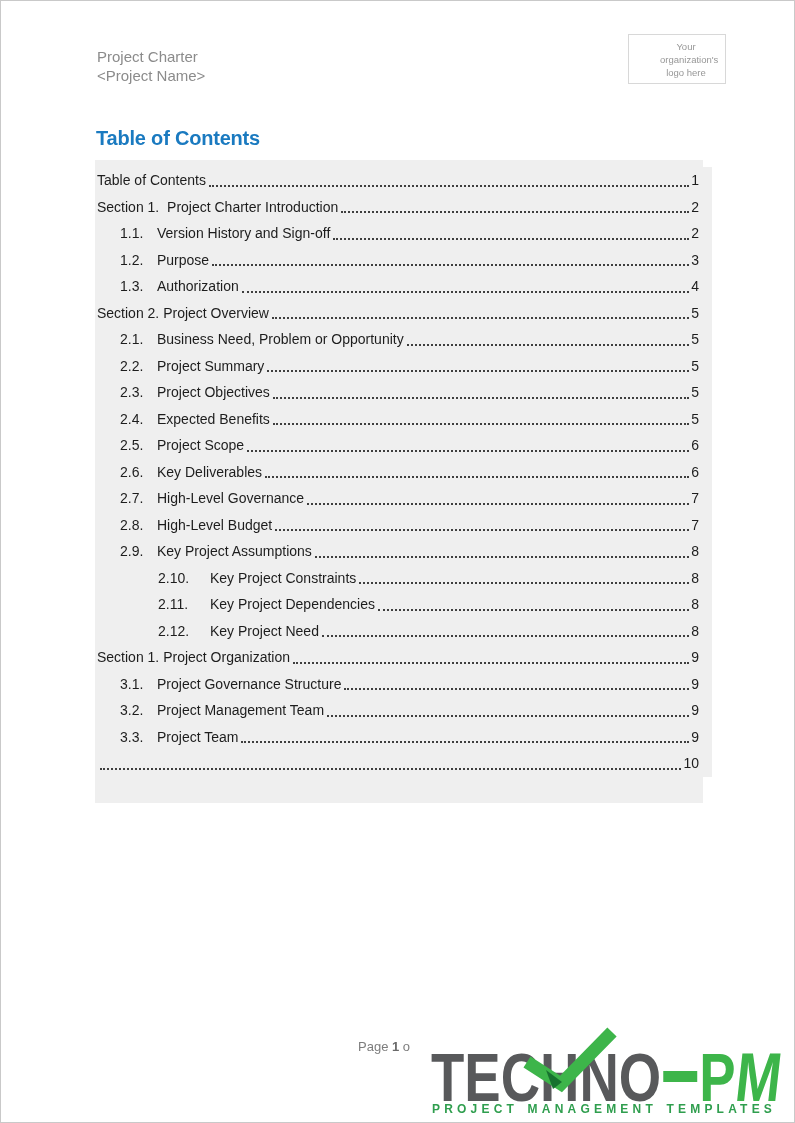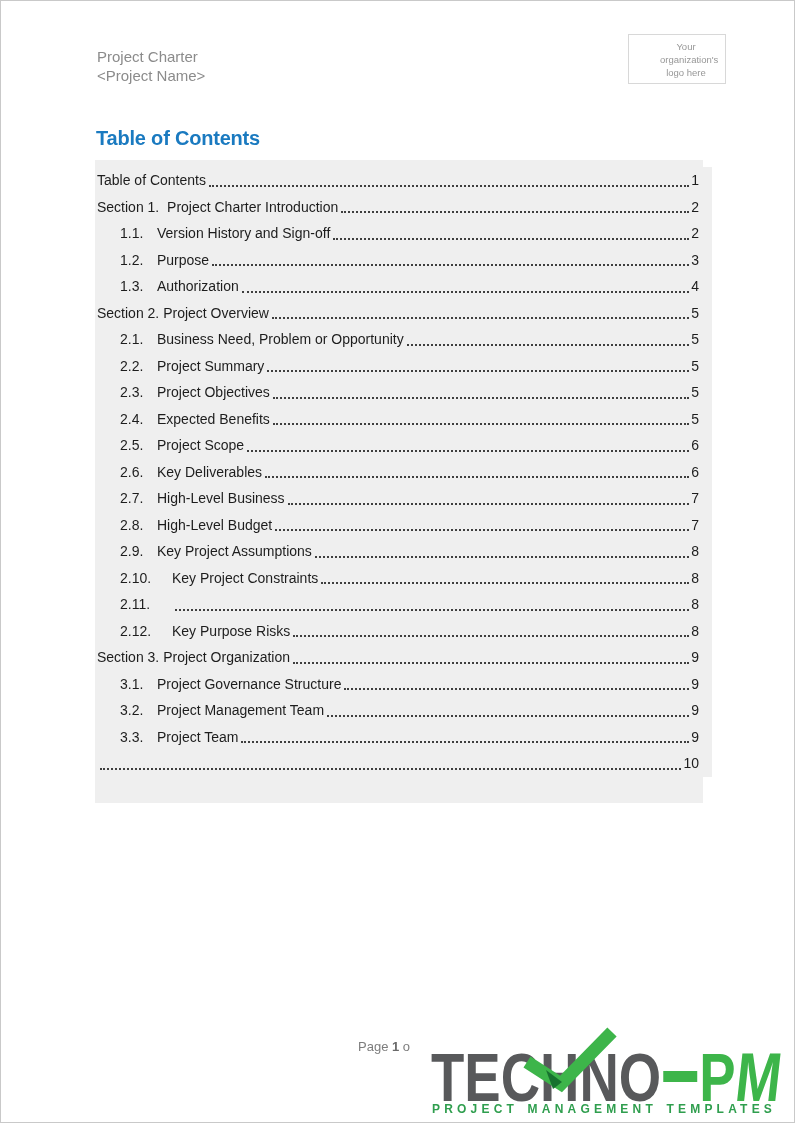--- a/index.html
+++ b/index.html
@@ -34,21 +34,21 @@
     padding:7px 0 26px 2px;
   }
   .toc-row{
     display:flex;align-items:baseline;
     height:26.5px;line-height:26.5px;
     background:#efefef;margin-right:-9px;padding-right:13px;
     font-size:14px;color:#1d1d1d;cursor:pointer;
   }
   .toc-row.lvl2{padding-left:23px;}
   .toc-num{flex:0 0 37px;}
-  .toc-row.wide .toc-num{flex-basis:52px;}
+  .toc-row.wide .toc-num{flex-basis:52px;margin-left:38px;}
   .toc-label{white-space:pre;}
   .toc-leader{flex:1 1 auto;position:relative;align-self:stretch;min-width:12px;}
   .toc-leader::after{
     content:"";position:absolute;left:3px;right:2px;bottom:7px;
     border-bottom:2px dotted #3e3e3e;
   }
   .toc-page{flex:0 0 auto;}
   
   .footer{
     position:absolute;left:358px;top:1039px;z-index:1;
@@ -175,21 +175,21 @@
 
   <div class="toc-row lvl2">
     <span class="toc-num">2.6.</span>
     <span class="toc-label">Key Deliverables</span>
     <span class="toc-leader"></span>
     <span class="toc-page">6</span>
   </div>
 
   <div class="toc-row lvl2">
     <span class="toc-num">2.7.</span>
-    <span class="toc-label">High-Level Business</span>
+    <span class="toc-label">High-Level Governance</span>
     <span class="toc-leader"></span>
     <span class="toc-page">7</span>
   </div>
 
   <div class="toc-row lvl2">
     <span class="toc-num">2.8.</span>
     <span class="toc-label">High-Level Budget</span>
     <span class="toc-leader"></span>
     <span class="toc-page">7</span>
   </div>
@@ -203,34 +203,35 @@
 
   <div class="toc-row lvl2 wide">
     <span class="toc-num">2.10.</span>
     <span class="toc-label">Key Project Constraints</span>
     <span class="toc-leader"></span>
     <span class="toc-page">8</span>
   </div>
 
   <div class="toc-row lvl2 wide">
     <span class="toc-num">2.11.</span>
+    <span class="toc-label">Key Project Dependencies</span>
     <span class="toc-leader"></span>
     <span class="toc-page">8</span>
   </div>
 
   <div class="toc-row lvl2 wide">
     <span class="toc-num">2.12.</span>
-    <span class="toc-label">Key Purpose Risks</span>
-    <span class="toc-leader"></span>
-    <span class="toc-page">8</span>
-  </div>
-
-  <div class="toc-row lvl1">
-
-    <span class="toc-label">Section 3. Project Organization</span>
+    <span class="toc-label">Key Project Need</span>
+    <span class="toc-leader"></span>
+    <span class="toc-page">8</span>
+  </div>
+
+  <div class="toc-row lvl1">
+
+    <span class="toc-label">Section 1. Project Organization</span>
     <span class="toc-leader"></span>
     <span class="toc-page">9</span>
   </div>
 
   <div class="toc-row lvl2">
     <span class="toc-num">3.1.</span>
     <span class="toc-label">Project Governance Structure</span>
     <span class="toc-leader"></span>
     <span class="toc-page">9</span>
   </div>

